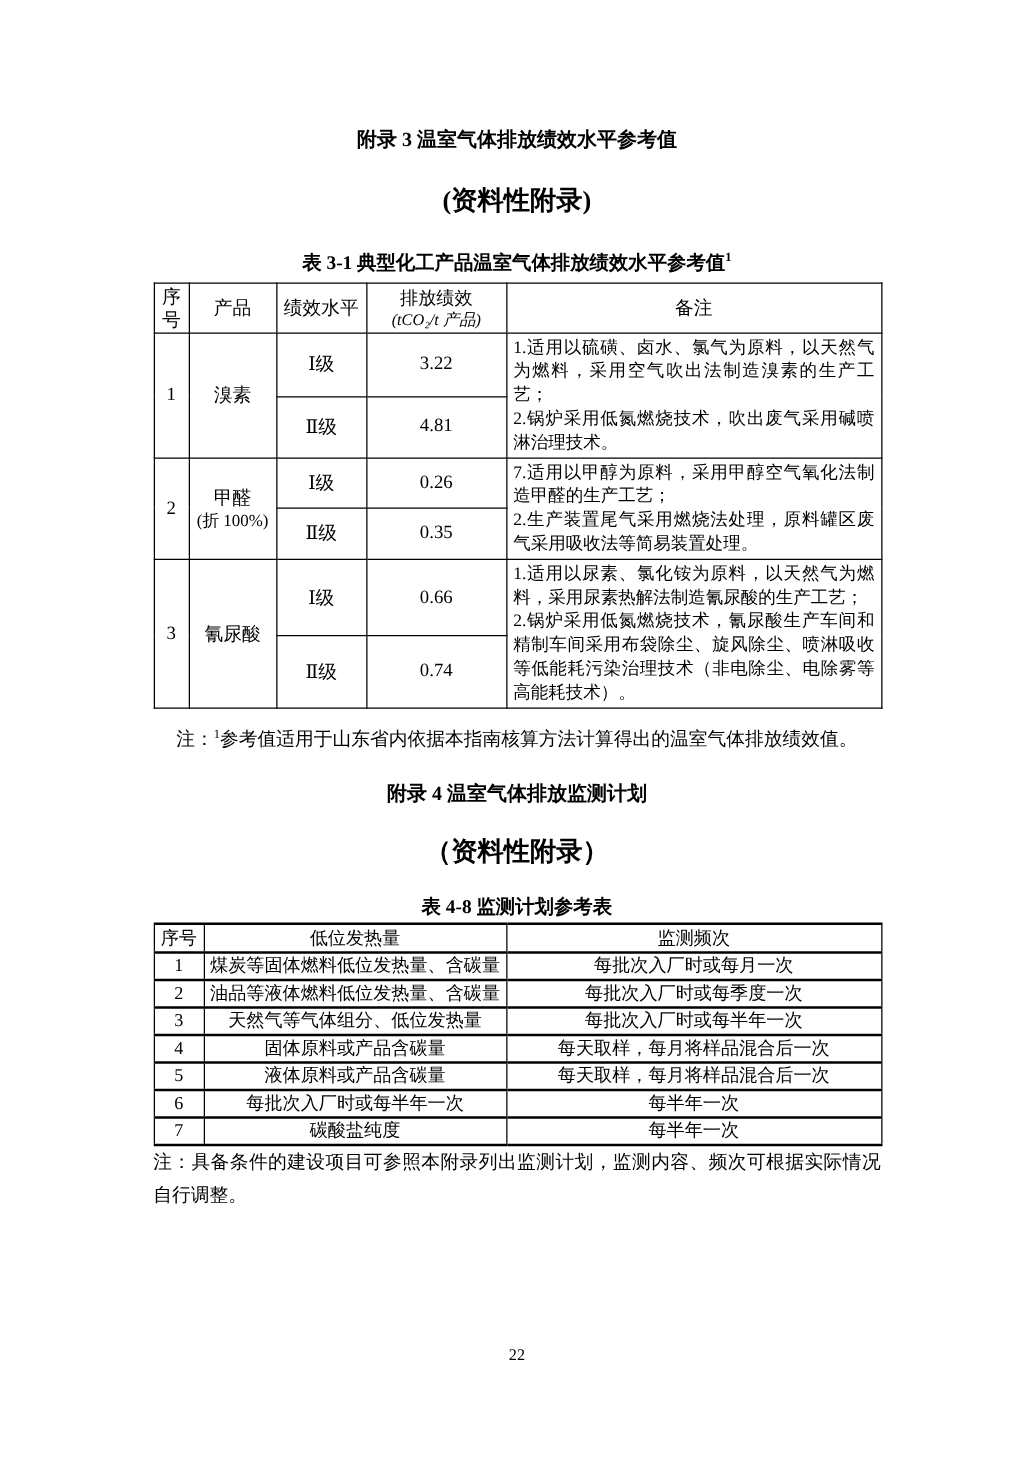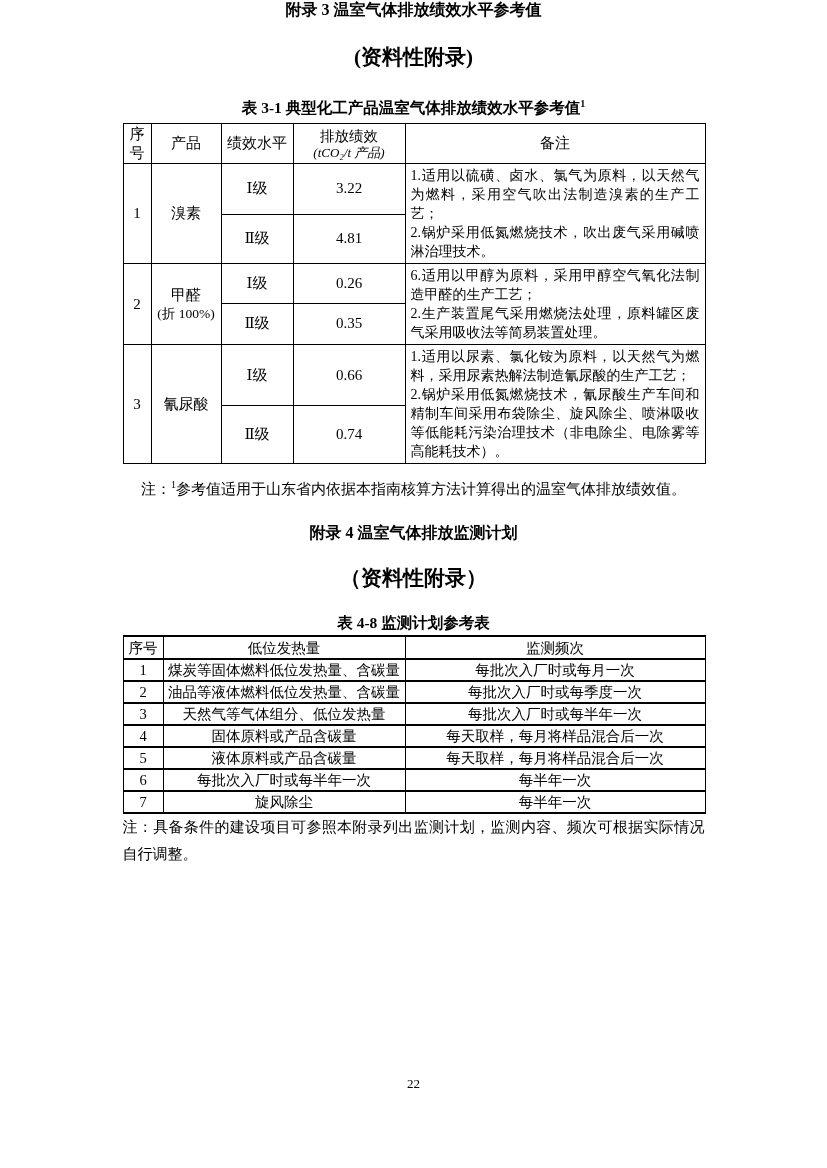--- a/index.html
+++ b/index.html
@@ -12,20 +12,21 @@
   }
   .page {
     position: relative;
     width: 827px; height: 1168px;
     background: #fff;
     overflow: hidden;
   }
   .content {
     width: 582px;
     margin: 0 auto;
+    padding-top: 103px;
   }
   .doc-title {
     text-align: center;
     font-size: 16px;
     font-weight: bold;
     line-height: 20px;
   }
   .doc-subtitle {
     text-align: center;
     font-size: 21px;
@@ -159,21 +160,21 @@
 
         <tr style="height:37px;">
           <td rowspan="2">2</td>
           <td rowspan="2">
             <span>甲醛</span>
             <span class="prod-suffix">(折 100%)</span>
           </td>
           <td>Ⅰ级</td>
           <td>0.26</td>
           <td rowspan="2" class="remarks">
-            <div>6.适用以甲醇为原料，采用甲醇空气氧化法制造甲醛的生产工艺；</div>
+            <div>7.适用以甲醇为原料，采用甲醇空气氧化法制造甲醛的生产工艺；</div>
             <div>2.生产装置尾气采用燃烧法处理，原料罐区废气采用吸收法等简易装置处理。</div>
           </td>
         </tr>
         <tr style="height:39px;">
           <td>Ⅱ级</td>
           <td>0.35</td>
         </tr>
 
         <tr style="height:58px;">
           <td rowspan="2">3</td>
@@ -235,21 +236,21 @@
           <td>液体原料或产品含碳量</td>
           <td>每天取样，每月将样品混合后一次</td>
         </tr>
         <tr>
           <td>6</td>
           <td>每批次入厂时或每半年一次</td>
           <td>每半年一次</td>
         </tr>
         <tr>
           <td>7</td>
-          <td>旋风除尘</td>
+          <td>碳酸盐纯度</td>
           <td>每半年一次</td>
         </tr>
       </tbody>
     </table>
 
     <div class="note2">注：具备条件的建设项目可参照本附录列出监测计划，监测内容、频次可根据实际情况自行调整。</div>
 
   </div>
 
   <div class="page-number">22</div>

